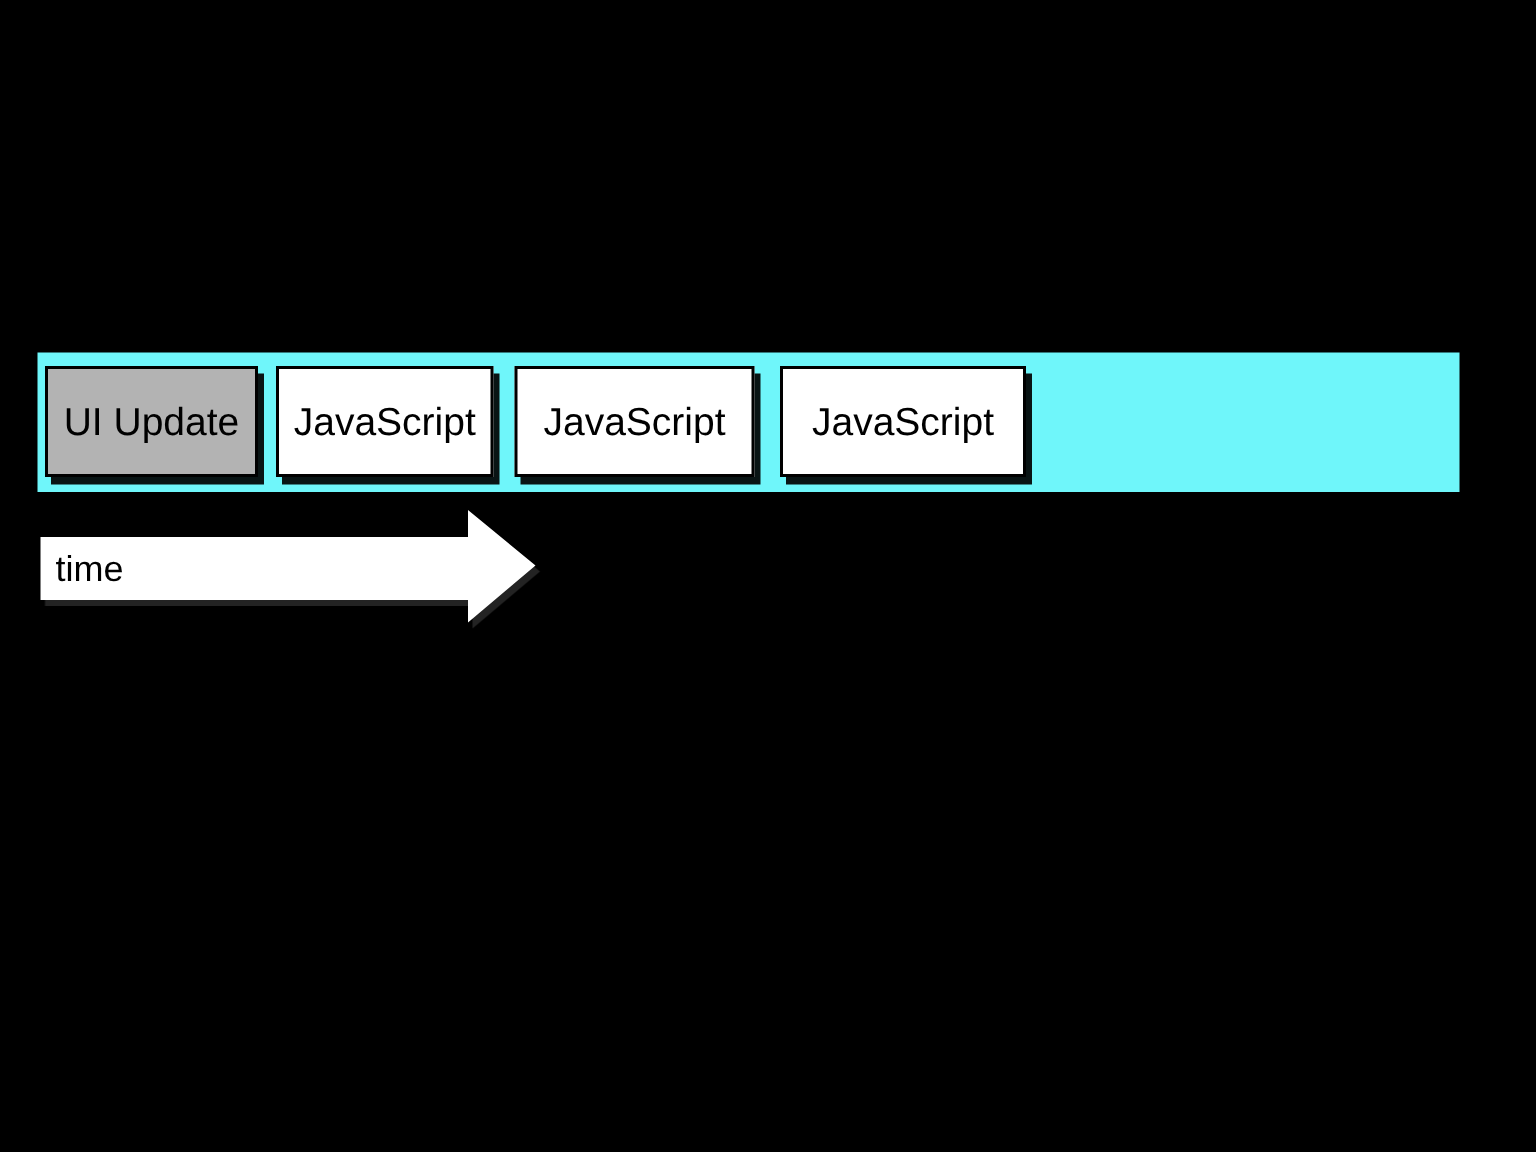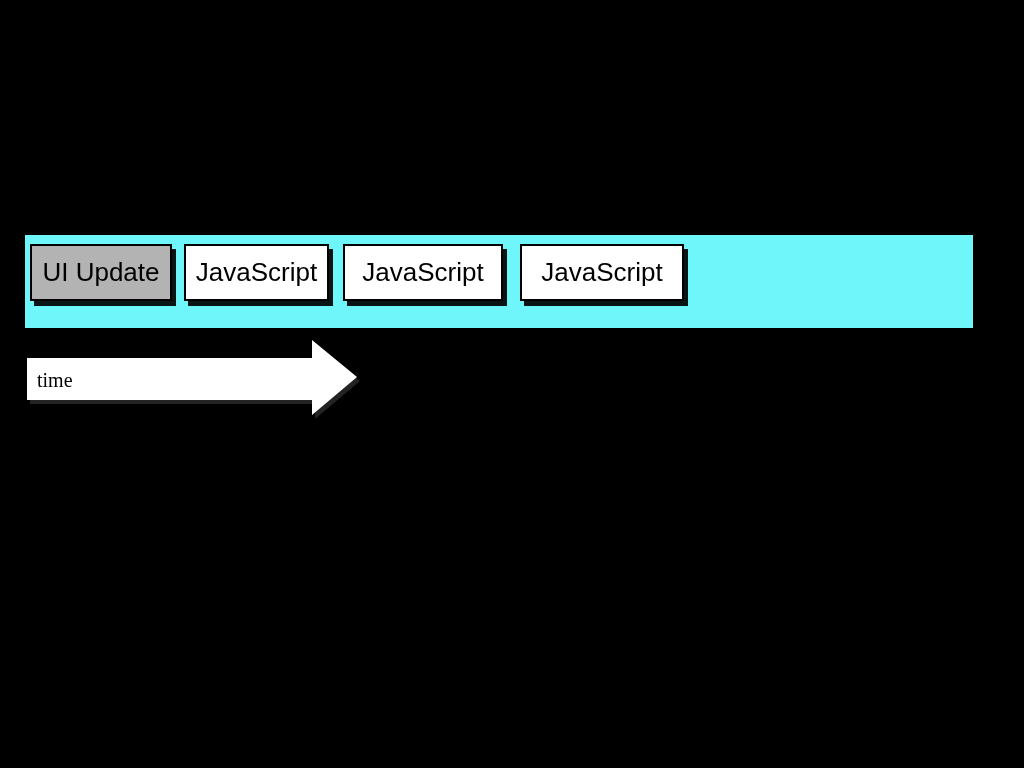--- a/index.html
+++ b/index.html
@@ -24,21 +24,21 @@
     position: absolute;
     left: 25px;
     top: 235px;
     width: 948px;
     height: 93px;
     background: var(--bar);
   }
   .block {
     position: absolute;
     top: 9px;
-    height: 57px;
+    height: 74px;
     border: 2px solid var(--text);
     box-shadow: 4px 5px 0 rgba(0,0,0,0.92);
     display: flex;
     align-items: center;
     justify-content: center;
     font-size: 26px;
     color: var(--text);
     background: var(--javascript-fill);
     white-space: nowrap;
   }
@@ -54,24 +54,23 @@
     height: 84px;
     filter: drop-shadow(3px 4px 0 #232323);
   }
   .arrow-svg polygon { fill: var(--arrow-fill); }
   .time-label {
     position: absolute;
     left: 37px;
     top: 360px;
     height: 40px;
     line-height: 40px;
-    font-size: 20px;
+    font-size: 24px;
     color: var(--text);
     z-index: 2;
-    font-family: Liberation Serif, serif;
   }
 </style>
 </head>
 <body>
 
 <div class="slide">
 
   <div class="bar">
     <div class="block block-ui">
       <span>UI Update</span>

